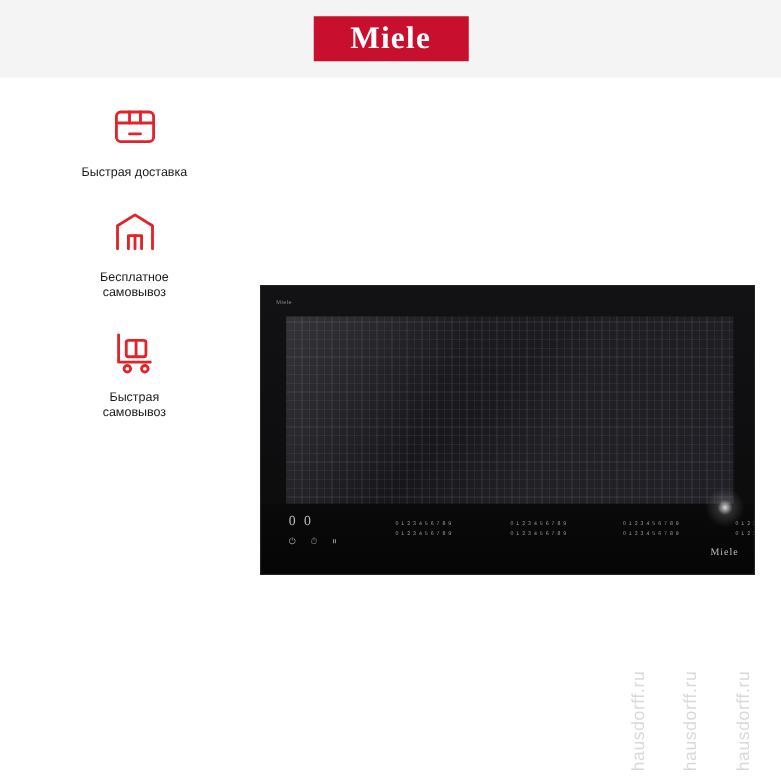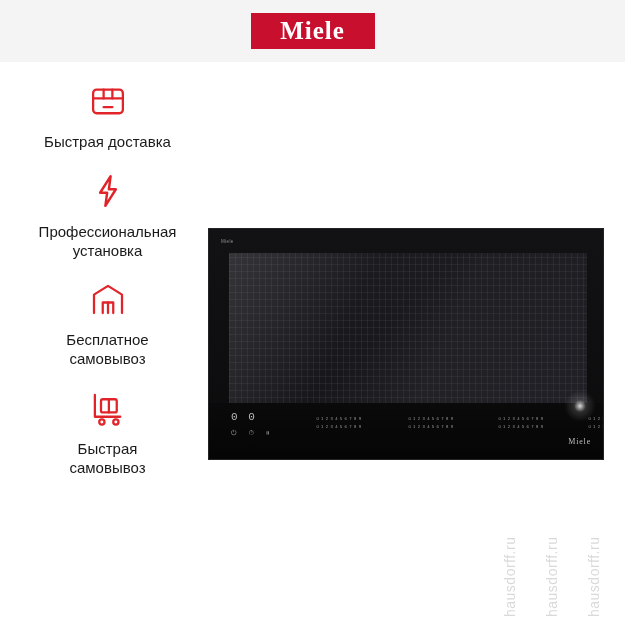--- a/index.html
+++ b/index.html
@@ -63,21 +63,21 @@
   .feature-icon {
     width: 46px;
     height: 46px;
     display: flex;
     align-items: center;
     justify-content: center;
   }
   .feature-label {
     margin-top: 9px;
     text-align: center;
-    font-size: 15px;
+    font-size: 10px;
     line-height: 1.25;
     color: #1a1a1a;
     max-width: 200px;
     white-space: pre-line;
   }
 
   
   .product {
     position: absolute;
     left: 208px;
@@ -128,21 +128,21 @@
     background: linear-gradient(180deg, #0a0a0b 0%, #050506 100%);
   }
   .display-group {
     position: absolute;
     left: 22px;
     top: 8px;
     width: 60px;
   }
   .display-digits {
     color: #d8d8d8;
-    font-family: Liberation Mono, monospace;
+    font-family: Liberation Serif, serif;
     font-size: 11px;
     letter-spacing: 2px;
     opacity: 0.85;
   }
   .display-icons {
     margin-top: 6px;
     color: #9a9a9a;
     font-size: 7px;
     letter-spacing: 5px;
   }
@@ -210,29 +210,20 @@
           <rect x="7" y="11" width="34" height="27" rx="4"></rect>
           <line x1="7" y1="21" x2="41" y2="21"></line>
           <line x1="19" y1="11" x2="19" y2="21"></line>
           <line x1="29" y1="11" x2="29" y2="21"></line>
           <line x1="19" y1="31" x2="29" y2="31"></line>
         </svg>
       </div>
       <div class="feature-label">Быстрая доставка</div>
     </div>
 
-    <div class="feature">
-      <div class="feature-icon">
-        <svg width="42" height="42" viewBox="0 0 48 48" fill="none" stroke="#e1242a" stroke-width="2.8" stroke-linecap="round" stroke-linejoin="round">
-          <path d="M27 7 L15 26 H23 L21 41 L33 22 H25 Z"></path>
-        </svg>
-      </div>
-      <div class="feature-label">Профессиональная
-установка</div>
-    </div>
 
     <div class="feature">
       <div class="feature-icon">
         <svg width="42" height="42" viewBox="0 0 48 48" fill="none" stroke="#e1242a" stroke-width="2.6" stroke-linecap="round" stroke-linejoin="round">
           <path d="M8 40 V19 L24 9 L40 19 V40"></path>
           <path d="M18 40 V28 H30 V40"></path>
           <line x1="24" y1="28" x2="24" y2="40"></line>
         </svg>
       </div>
       <div class="feature-label">Бесплатное

